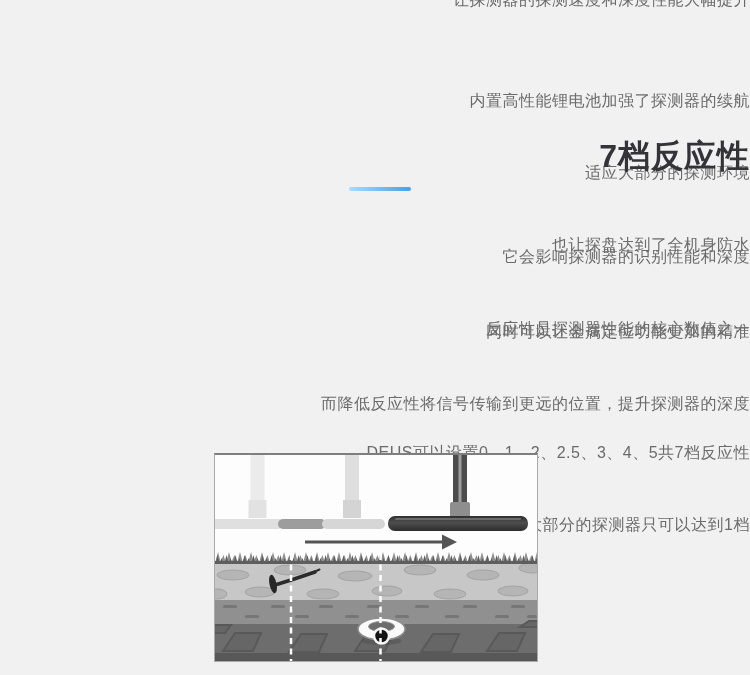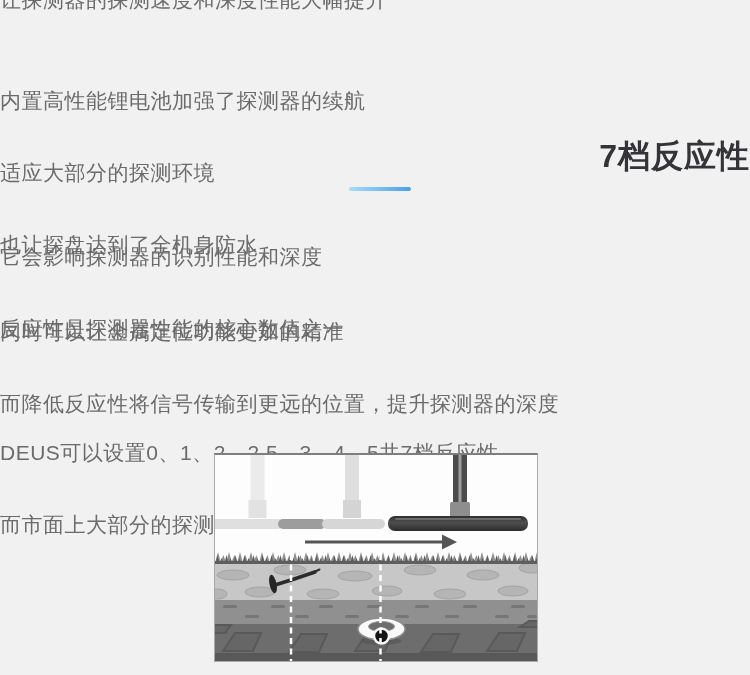--- a/index.html
+++ b/index.html
@@ -3,22 +3,22 @@
 <meta charset="utf-8">
 <style>
   html,body{margin:0;padding:0;}
   body{
     width:750px;height:675px;overflow:hidden;
     background:#f1f1f2;
     font-family:"Liberation Sans","DejaVu Sans",sans-serif;
   }
   .page{position:relative;width:750px;height:675px;overflow:hidden;}
   .txt{
-    position:absolute;left:0;right:0;text-align:left;
-    font-size:21px;line-height:24px;color:#6b6b6b;
+    position:absolute;left:0;right:0;text-align:right;
+    font-size:16px;line-height:24px;color:#6b6b6b;
     letter-spacing:0.5px;white-space:pre;
   }
   .cutoff{top:-11px;line-height:22px;}
   .para-battery{top:41px;}
   .heading{
     position:absolute;left:0;right:0;top:133px;text-align:right;
     font-size:32px;line-height:46px;font-weight:bold;color:#333338;
     letter-spacing:1px;
     margin-left:40px;
   }

